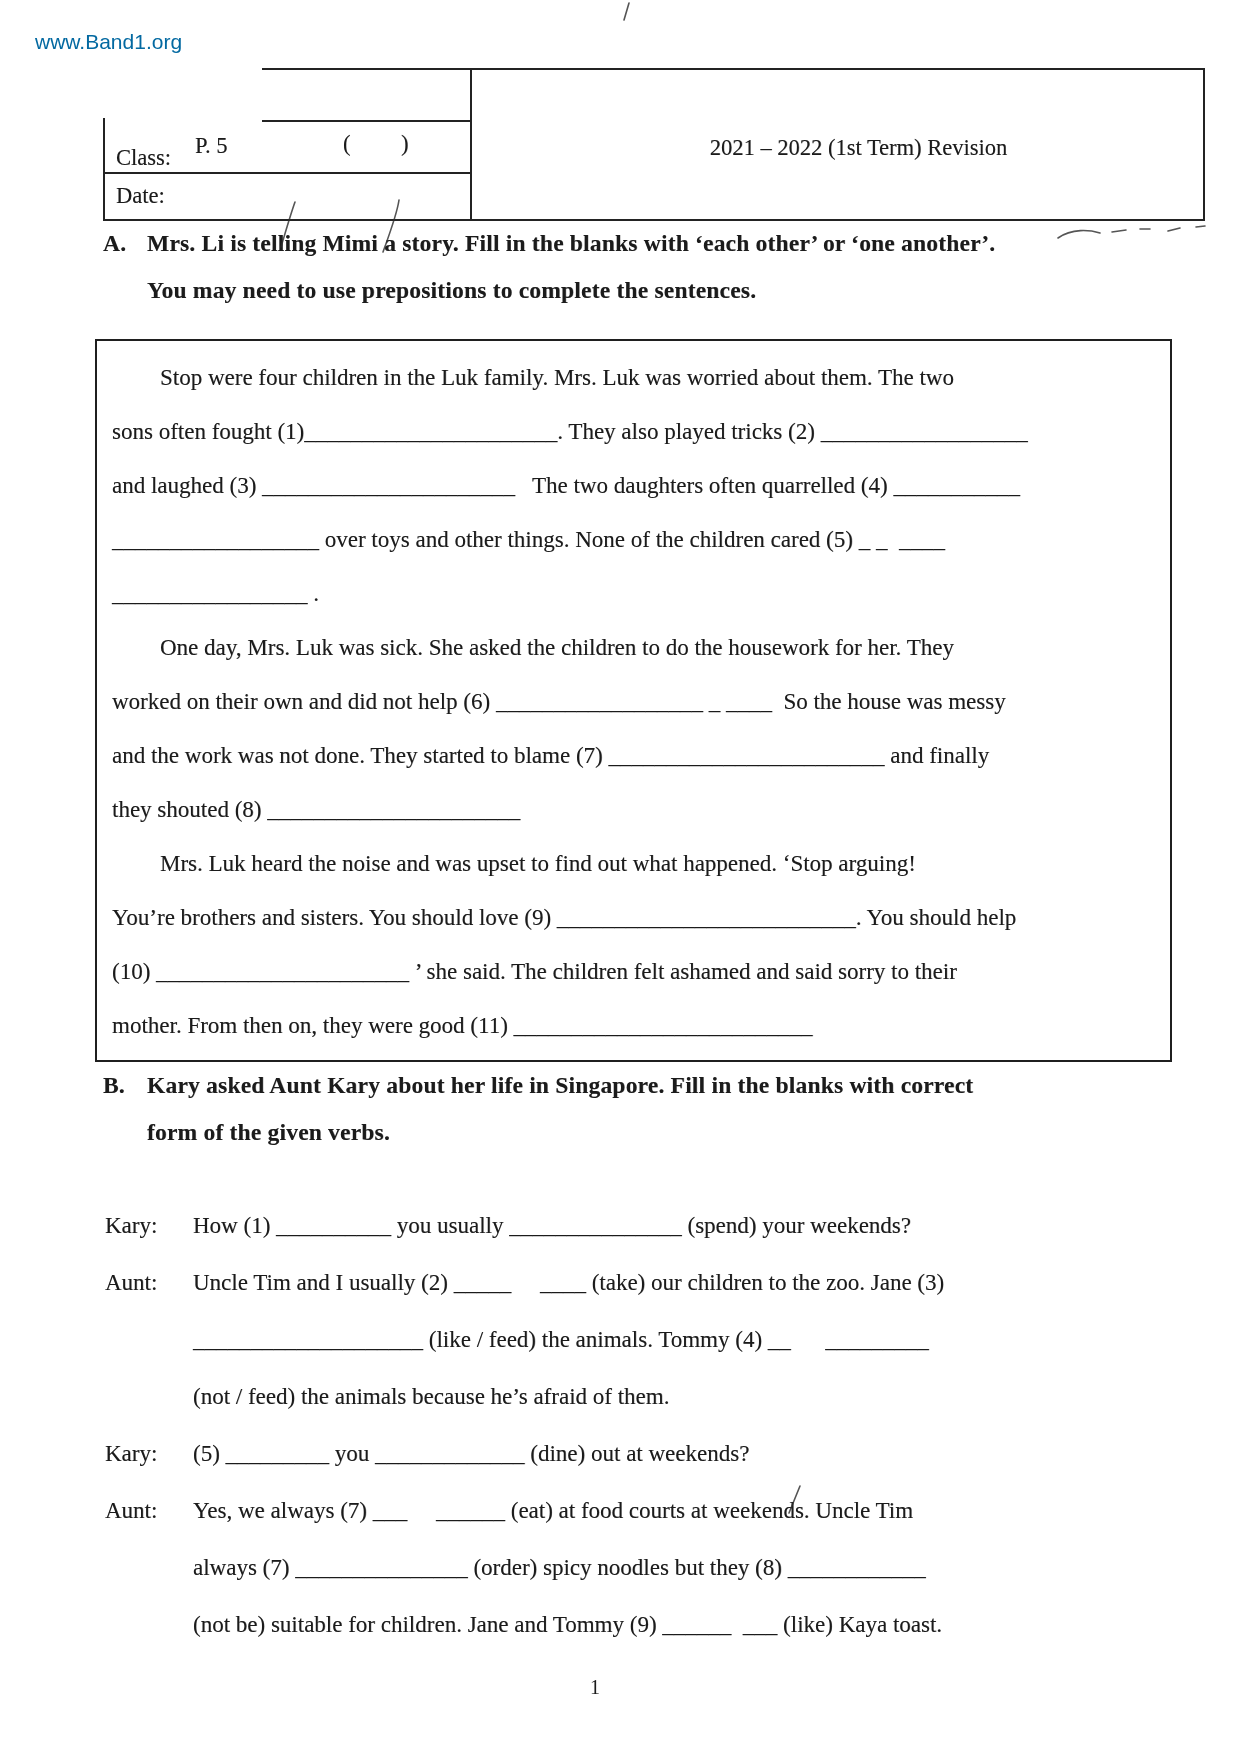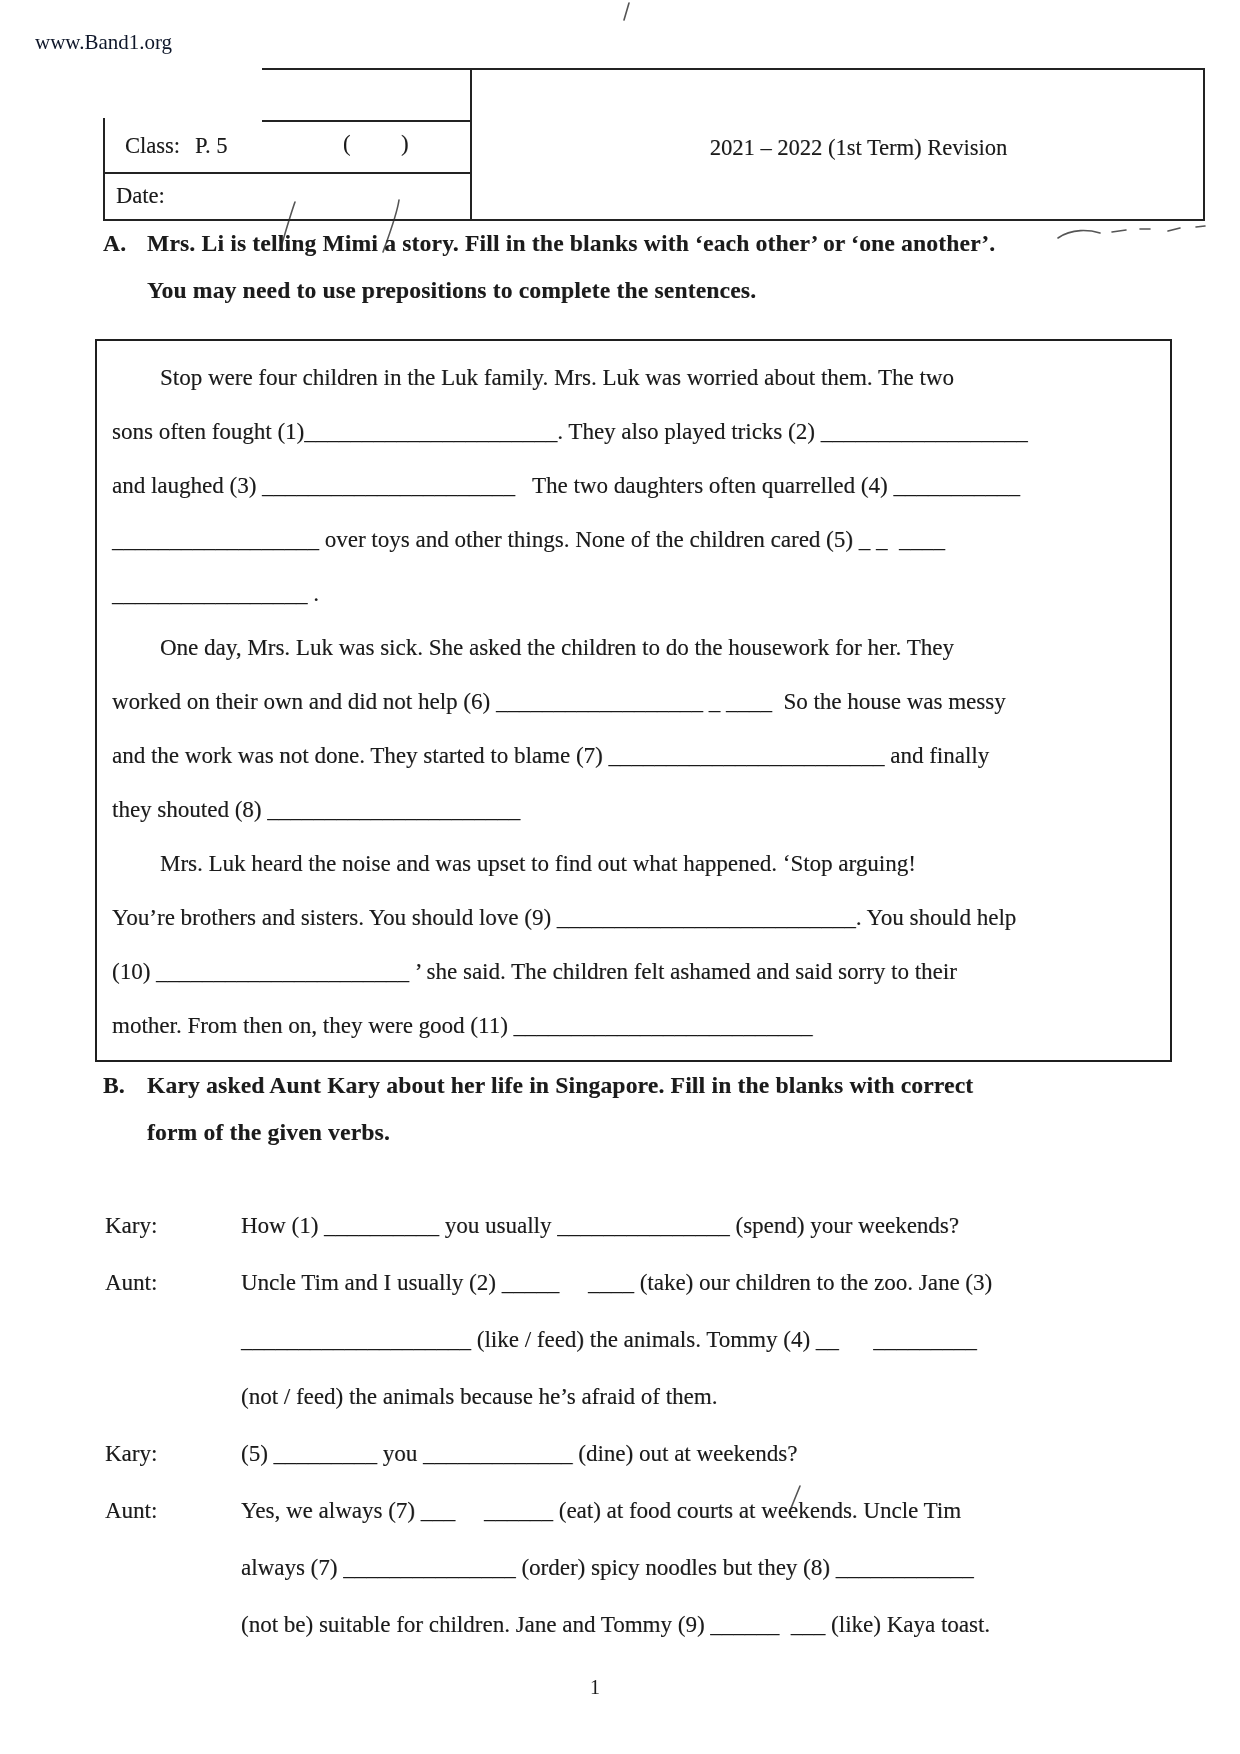--- a/index.html
+++ b/index.html
@@ -1,56 +1,56 @@
 <!DOCTYPE html>
 <html><head>
 <meta charset="utf-8">
 <style>
   html,body{margin:0;padding:0;}
   body{width:1240px;height:1754px;background:#ffffff;position:relative;
        font-family:"Liberation Serif", serif;color:#1b1b1b;overflow:hidden;}
   .scan-text{text-shadow:0.35px 0.35px 0 rgba(25,25,25,0.4);}
-  .wm{position:absolute;left:35px;top:30px;font-family:Liberation Serif, serif;
-      font-size:21px;color:#0f172a;}
+  .wm{position:absolute;left:35px;top:30px;font-family:Liberation Sans, sans-serif;
+      font-size:21px;color:#0369a1;}
   .tline{position:absolute;background:#232323;}
   .tbl-text{position:absolute;font-size:22.5px;white-space:pre;}
   .rightcell{position:absolute;left:470px;top:130px;width:777px;text-align:center;
              font-size:22.5px;line-height:35px;}
   .heada,.headb{position:absolute;left:103px;display:flex;font-weight:bold;
                 font-size:23.5px;letter-spacing:0.2px;}
   .heada{top:220px;} .headb{top:1062px;}
   .headlabel{width:44px;line-height:47px;}
   .headlines div{line-height:47px;white-space:pre;}
   .boxa{position:absolute;left:95px;top:339px;width:1073px;height:719px;
         border:2px solid #1f1f1f;}
   .passage{position:absolute;left:112px;top:351px;width:1075px;font-size:23px;}
   .pline{height:54px;line-height:54px;white-space:pre;}
   .pline.indent{padding-left:48px;}
   .dialogue{position:absolute;left:105px;top:1197px;width:1090px;font-size:23px;}
-  .drow{display:flex;gap:48px;}
+  .drow{display:flex;}
   .speaker{width:88px;height:57px;line-height:57px;flex:0 0 88px;}
   .dline{height:57px;line-height:57px;white-space:pre;}
   .pagenum{position:absolute;left:0;top:1676px;width:1190px;text-align:center;
            font-size:20px;}
   .artifacts{position:absolute;left:0;top:0;pointer-events:none;}
 </style>
 </head>
 <body>
 
 <div class="wm">www.Band1.org</div>
 
 <div class="tline" style="left:262px;top:68px;width:942px;height:2px;"></div>
 <div class="tline" style="left:262px;top:120px;width:208px;height:2px;"></div>
 <div class="tline" style="left:103px;top:172px;width:367px;height:2px;"></div>
 <div class="tline" style="left:103px;top:219px;width:1101px;height:2px;"></div>
 <div class="tline" style="left:103px;top:118px;width:2px;height:103px;"></div>
 <div class="tline" style="left:470px;top:68px;width:2px;height:153px;"></div>
 <div class="tline" style="left:1203px;top:68px;width:2px;height:153px;"></div>
 
-<span class="tbl-text scan-text" style="left:116px;top:133px;margin-left:9px;">Class:</span>
+<span class="tbl-text scan-text" style="left:116px;top:145px;">Class:</span>
 <span class="tbl-text scan-text" style="left:195px;top:133px;">P. 5</span>
 <span class="tbl-text scan-text" style="left:343px;top:131px;">(         )</span>
 <span class="tbl-text scan-text" style="left:116px;top:183px;">Date:</span>
 <div class="rightcell scan-text">
   <div>2021 – 2022 (1st Term)    Revision</div>
 </div>
 
 <div class="heada scan-text">
   <span class="headlabel">A.</span>
   <div class="headlines">

